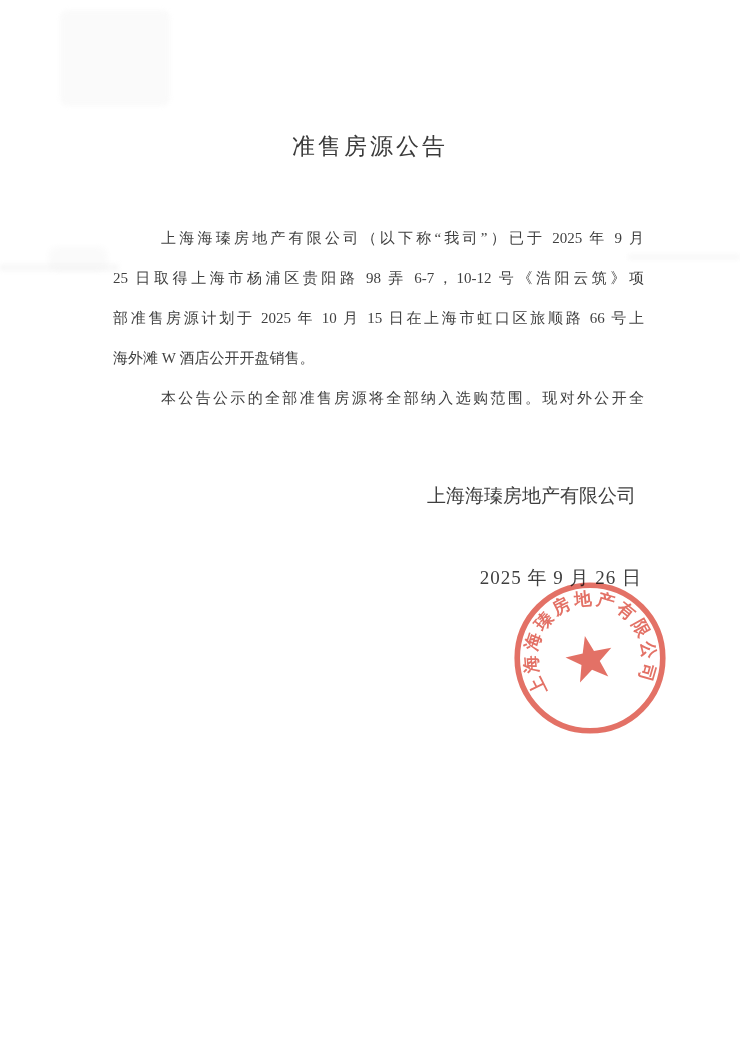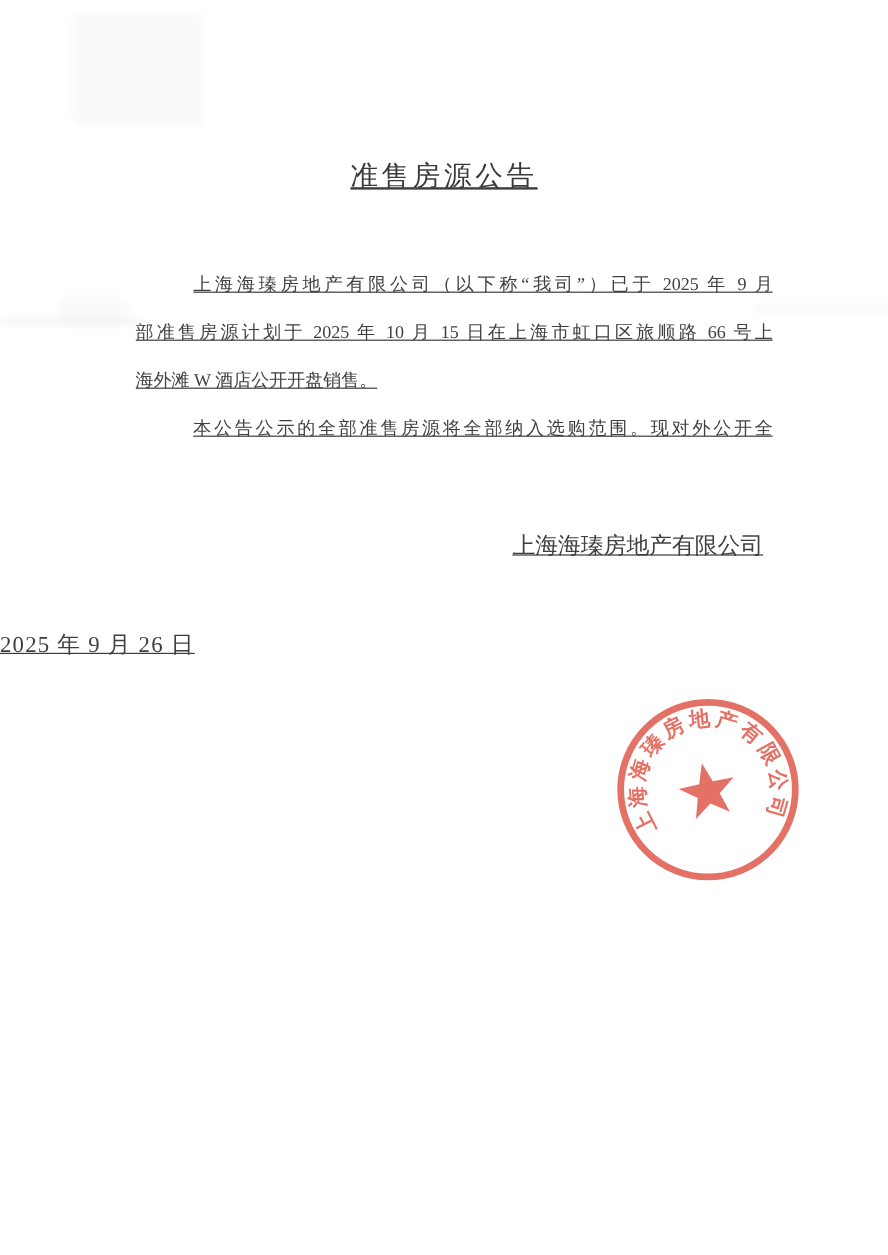--- a/index.html
+++ b/index.html
@@ -4,21 +4,20 @@
 <style>
   html, body { margin: 0; padding: 0; background: #ffffff; }
   .page {
     position: relative;
     width: 740px;
     height: 1046px;
     background: #ffffff;
     overflow: hidden;
     font-family: "Liberation Serif", "DejaVu Serif", serif;
     color: #3d3d3d;
-    text-decoration: underline;
   }
 
   
   .artifact { position: absolute; background: #f1f1f1; opacity: .55; filter: blur(2px); }
   .artifact.a1 { left: 60px;  top: 10px;  width: 110px; height: 96px;  opacity: .35; border-radius: 8px; }
   .artifact.a2 { left: 0;     top: 264px; width: 118px; height: 7px; }
   .artifact.a3 { left: 628px; top: 254px; width: 112px; height: 6px;  opacity: .45; }
   .artifact.a4 { left: 48px;  top: 246px; width: 60px;  height: 26px; opacity: .3;  border-radius: 10px; }
 
   .doc-title {
@@ -51,21 +50,21 @@
     margin-top: 58px;
     padding-right: 104px;
     text-align: right;
     font-size: 19px;
     line-height: 40px;
     color: #3f3f3f;
   }
   .sig-date {
     margin-top: 42px;
     padding-right: 98px;
-    text-align: left;
+    text-align: right;
     font-size: 19px;
     line-height: 40px;
     letter-spacing: 1px;
     color: #3f3f3f;
   }
 
   .seal {
     position: absolute;
     left: 508px;
     top: 576px;
@@ -92,20 +91,21 @@
 
   <div class="artifact a1"></div>
   <div class="artifact a2"></div>
   <div class="artifact a3"></div>
   <div class="artifact a4"></div>
 
   <h1 class="doc-title">准售房源公告</h1>
 
   <div class="body-text">
     <div class="line indent">上海海瑧房地产有限公司（以下称“我司”）已于 2025 年 9 月</div>
+    <div class="line">25 日取得上海市杨浦区贵阳路 98 弄 6-7，10-12 号《浩阳云筑》项</div>
     <div class="line">部准售房源计划于 2025 年 10 月 15 日在上海市虹口区旅顺路 66 号上</div>
     <div class="line last">海外滩 W 酒店公开开盘销售。</div>
     <div class="line indent">本公告公示的全部准售房源将全部纳入选购范围。现对外公开全</div>
   </div>
 
   <div class="sig-company">上海海瑧房地产有限公司</div>
   <div class="sig-date">2025 年 9 月 26 日</div>
 
   <svg class="seal" viewBox="0 0 160 160" aria-hidden="true">
     <defs>

